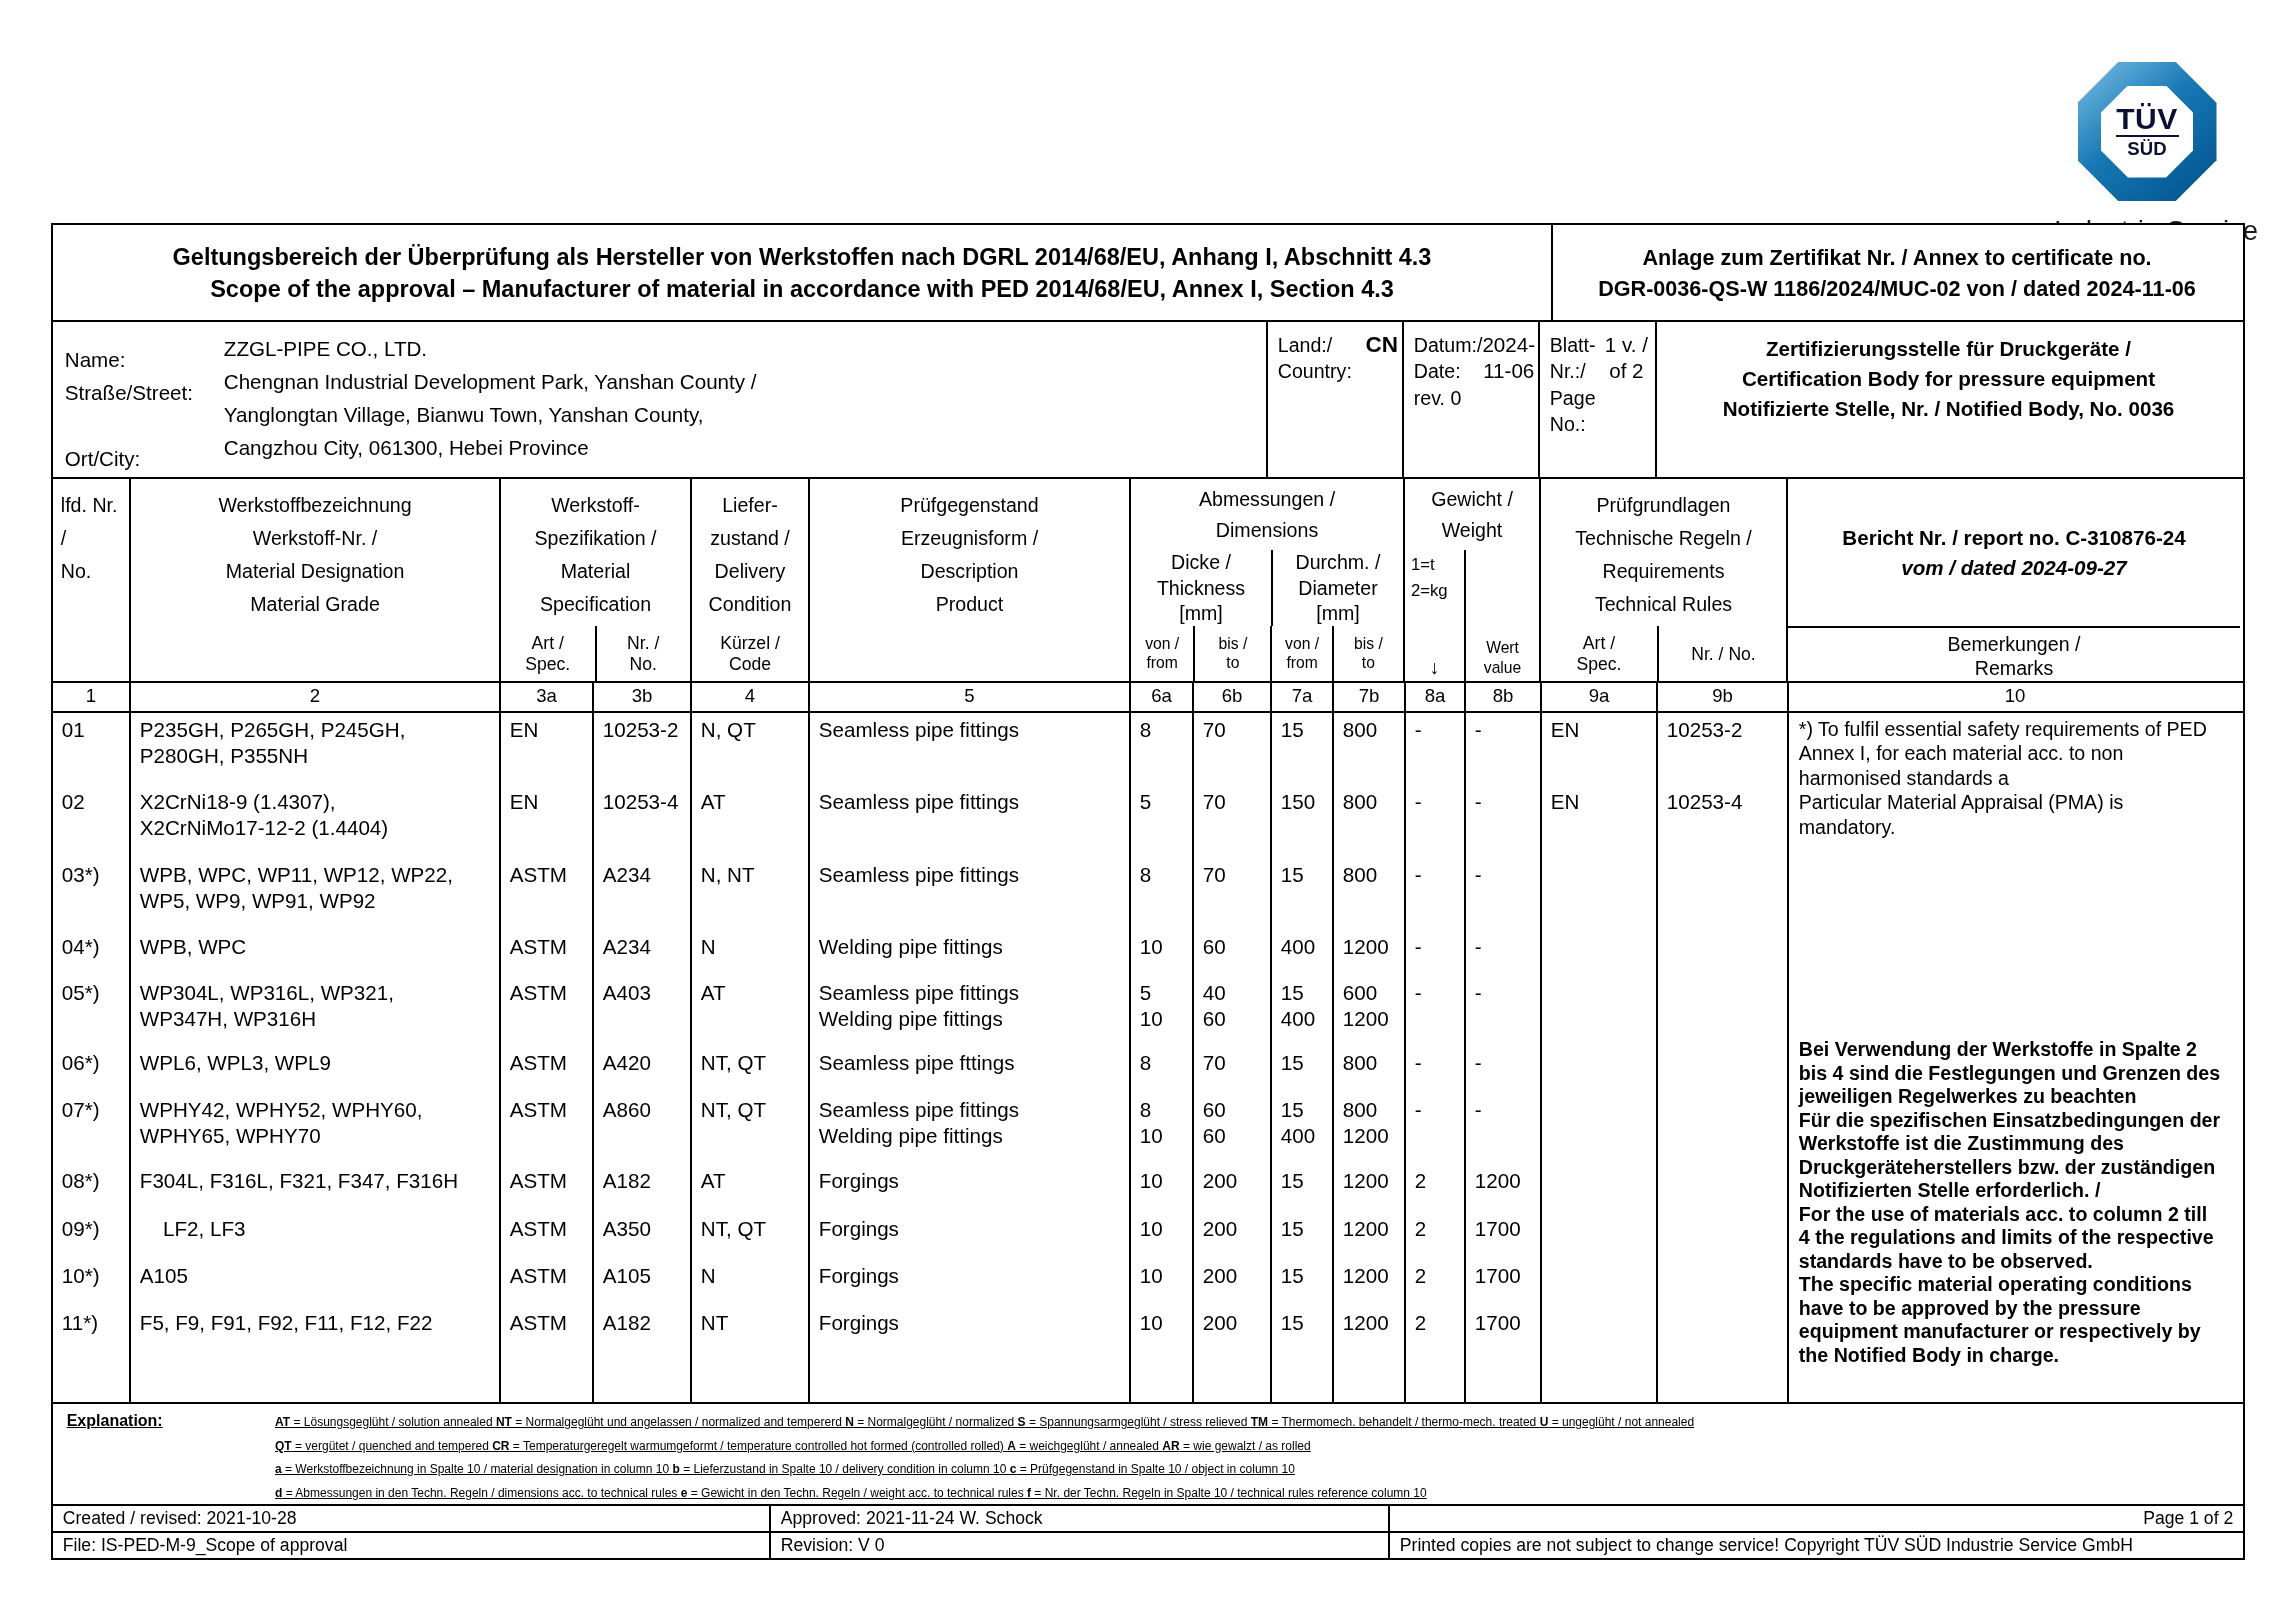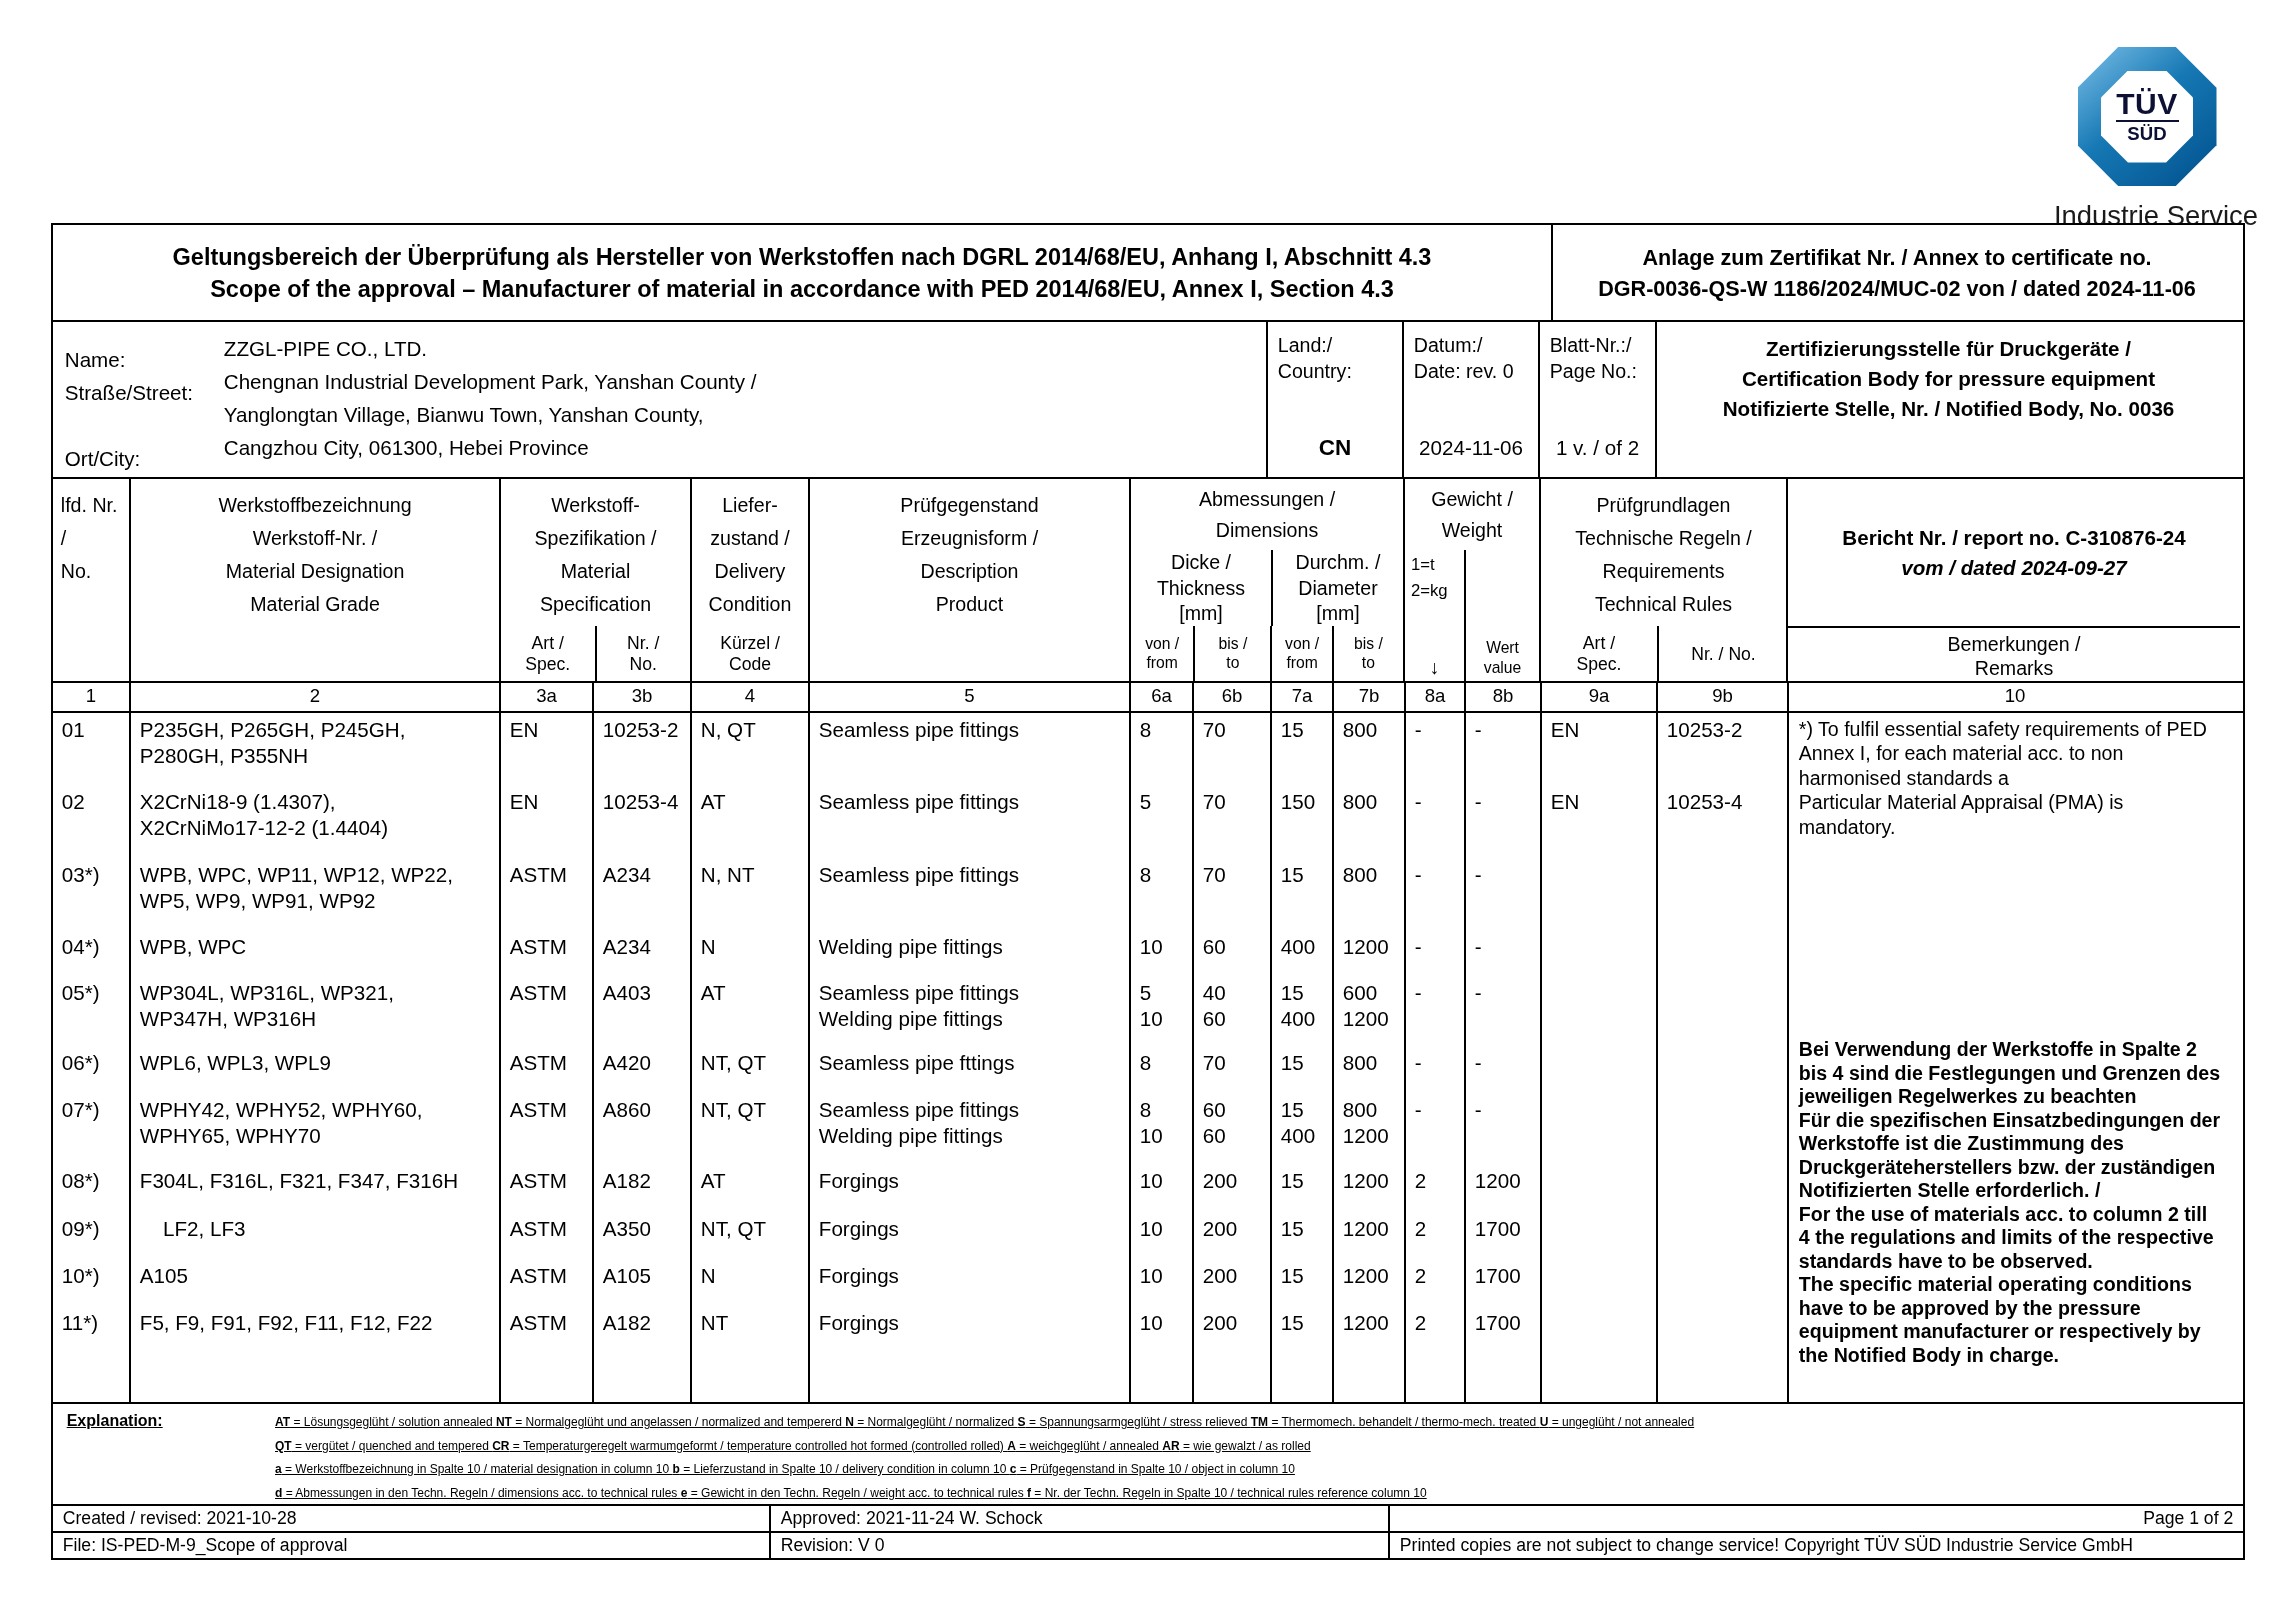--- a/index.html
+++ b/index.html
@@ -2,21 +2,21 @@
 <html style="--logo_blue: #1678b4; --logo_navy: #0c1034;"><head>
 <meta charset="utf-8">
 <style>
   :root { --ink:#000; --paper:#fff; }
   * { margin:0; padding:0; box-sizing:border-box; }
   html,body { width:2293px; height:1621px; background:var(--paper); font-family:"Liberation Sans", sans-serif; color:var(--ink); overflow:hidden; }
   .page { position:relative; width:2293px; height:1621px; background:var(--paper); }
   .pre { white-space:pre-line; }
 
   
-  .logo { position:absolute; left:2054px; top:47px; width:186px; text-align:center; }
+  .logo { position:absolute; left:2054px; top:62px; width:186px; text-align:center; }
   .oct-outer { width:139px; height:139px; margin:0 auto;
     clip-path:polygon(29.29% 0,70.71% 0,100% 29.29%,100% 70.71%,70.71% 100%,29.29% 100%,0 70.71%,0 29.29%);
     background:linear-gradient(140deg,#7cc0e8 0%, var(--logo_blue,#1678b4) 45%, #00508c 100%);
     display:flex; align-items:center; justify-content:center; }
   .oct-inner { width:92px; height:92px;
     clip-path:polygon(29.29% 0,70.71% 0,100% 29.29%,100% 70.71%,70.71% 100%,29.29% 100%,0 70.71%,0 29.29%);
     background:#fff; display:flex; flex-direction:column; align-items:center; justify-content:center; }
   .tuv { font-weight:bold; font-size:30px; line-height:27.4px; letter-spacing:0.5px; color:var(--logo_navy,#0c1034); }
   .tuv-rule { width:63px; height:2.9px; background:var(--logo_navy,#0c1034); margin:2px 0 2.9px; }
   .sud { font-weight:bold; font-size:18.6px; line-height:17.6px; color:var(--logo_navy,#0c1034); }
@@ -32,21 +32,21 @@
   .t1 { font-weight:bold; font-size:23.5px; line-height:32px; }
   .t2 { font-weight:bold; font-size:21.6px; line-height:31px; }
 
   
   .manu { display:grid; grid-template-columns:1213px 136px 136px 117px 585px; border-top:2px solid var(--ink); height:157px; }
   .manu > div { border-left:2px solid var(--ink); }
   .manu > div:first-child { border-left:none; }
   .m-main { display:flex; padding:9.8px 0 0 11.8px; font-size:20.6px; line-height:33px; }
   .m-colA { width:169px; }
   .m-colB { width:159px;margin-top:11px; }
-  .m-cell { display:flex; flex-direction:column; justify-content:space-between; padding:9.8px 3.9px 15.7px; font-size:19.6px; line-height:26.5px; text-align:left; }
+  .m-cell { display:flex; flex-direction:row; justify-content:space-between; padding:9.8px 3.9px 15.7px; font-size:19.6px; line-height:26.5px; text-align:left; }
   .m-lab { padding-left:5.9px; }
   .m-val { text-align:center; font-size:20.6px; }
   .m-val.bold { font-weight:bold; font-size:22.5px; }
   .m-cert { display:flex; flex-direction:column; justify-content:flex-start; padding-top:11.8px; text-align:center; font-weight:bold; font-size:20.6px; line-height:30px; }
 
   
   .thead { display:grid; grid-template-columns:76px 370px 191px 118px 321px 274px 136px 247px 454px; border-top:2px solid var(--ink); height:204px; }
   .thead > div { border-left:2px solid var(--ink); display:flex; flex-direction:column; }
   .thead > div:first-child { border-left:none; }
   .h-title { height:147px; text-align:center; font-size:19.6px; line-height:33px; padding-top:9.8px; }

